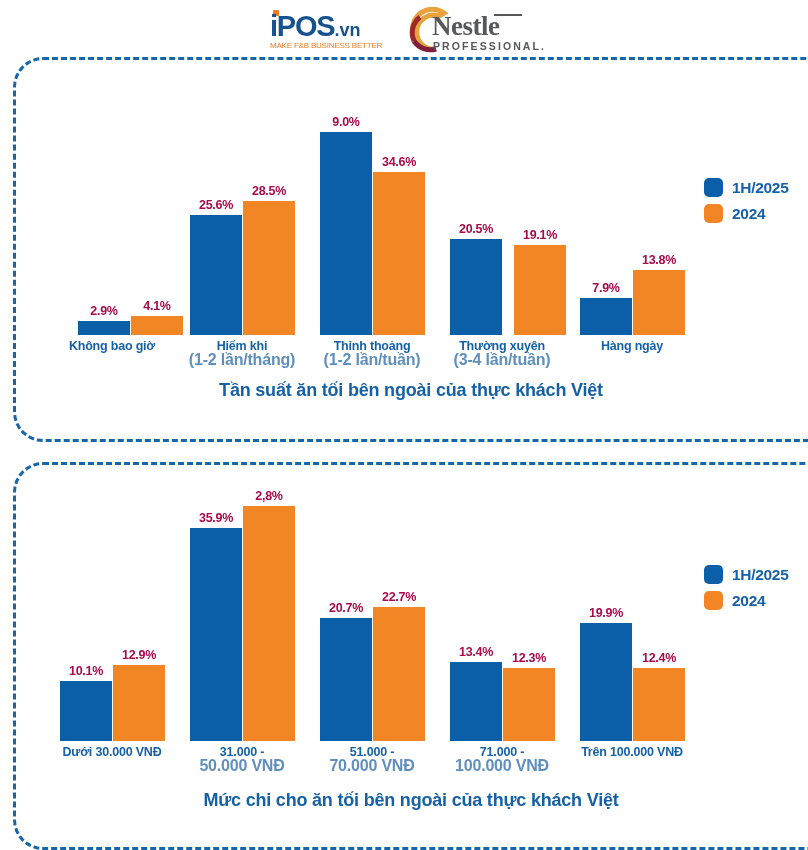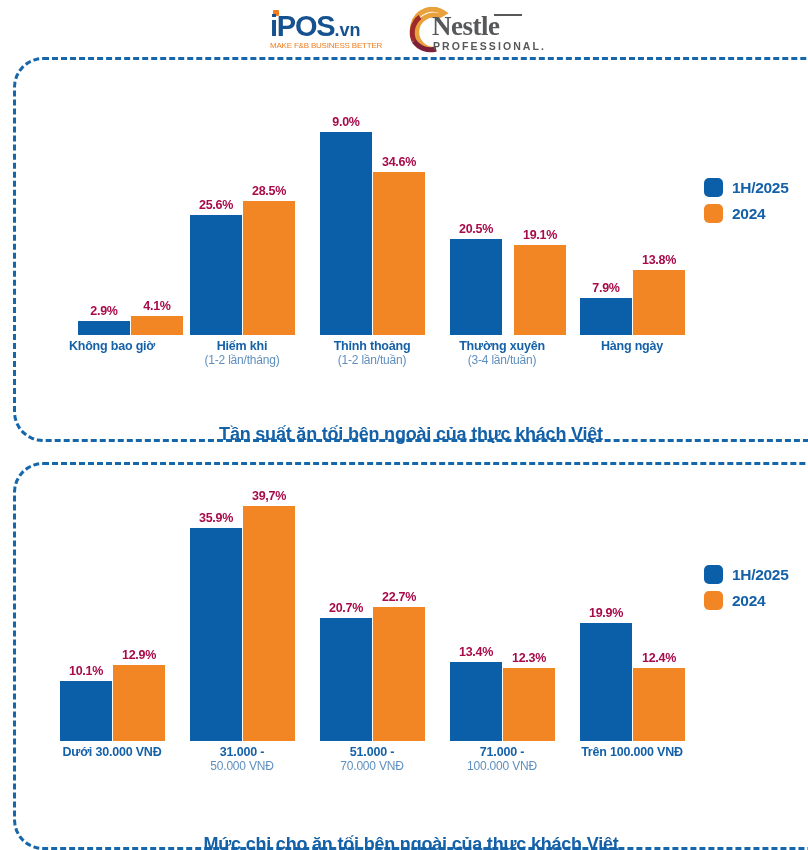--- a/index.html
+++ b/index.html
@@ -73,25 +73,25 @@
     margin-bottom: 3px;
     font-size: 12.5px; font-weight: bold; color: #a80b4a;
     white-space: nowrap; letter-spacing: -0.3px;
   }
   .xlabels { position: absolute; width: 100%; }
   .xlabel {
     position: absolute; text-align: center;
     font-size: 12.5px; font-weight: bold; color: #1561a8;
     line-height: 14px; letter-spacing: -0.2px;
   }
-  .xlabel .sub { display: block; font-weight: normal; color: #5f8fbe; font-size: 12px; }
+  .xlabel .sub { display: block; font-weight: bold; color: #5f8fbe; font-size: 16px; }
 
   .chart-title {
     position: absolute; width: 790px; text-align: center;
-    font-size: 18px; font-weight: bold; color: #1561a8; letter-spacing: -0.2px; margin-top: 44px;
+    font-size: 18px; font-weight: bold; color: #1561a8; letter-spacing: -0.2px;
   }
 
   .legend { position: absolute; }
   .legend-row { display: flex; align-items: center; gap: 9px; margin-bottom: 7px; }
   .swatch { width: 19px; height: 19px; border-radius: 5px; }
   .swatch.s1 { background: #0b5ea8; }
   .swatch.s2 { background: #f28624; }
   .legend-label { font-size: 15.5px; font-weight: bold; color: #1561a8; letter-spacing: -0.3px; }
 </style>
 </head>
@@ -206,21 +206,21 @@
               <div class="dlabel">12.9%</div>
               <div class="bar s2" style="height: 76.368px;"></div>
             </div>
           </div>
           <div class="group" style="left: 124px; gap: 1px;">
             <div class="bar-wrap">
               <div class="dlabel">35.9%</div>
               <div class="bar s1" style="height: 212.528px;"></div>
             </div>
             <div class="bar-wrap">
-              <div class="dlabel">39,7%</div>
+              <div class="dlabel">2,8%</div>
               <div class="bar s2" style="height: 235.024px;"></div>
             </div>
           </div>
           <div class="group" style="left: 254px; gap: 1px;">
             <div class="bar-wrap">
               <div class="dlabel">20.7%</div>
               <div class="bar s1" style="height: 122.544px;"></div>
             </div>
             <div class="bar-wrap">
               <div class="dlabel">22.7%</div>

